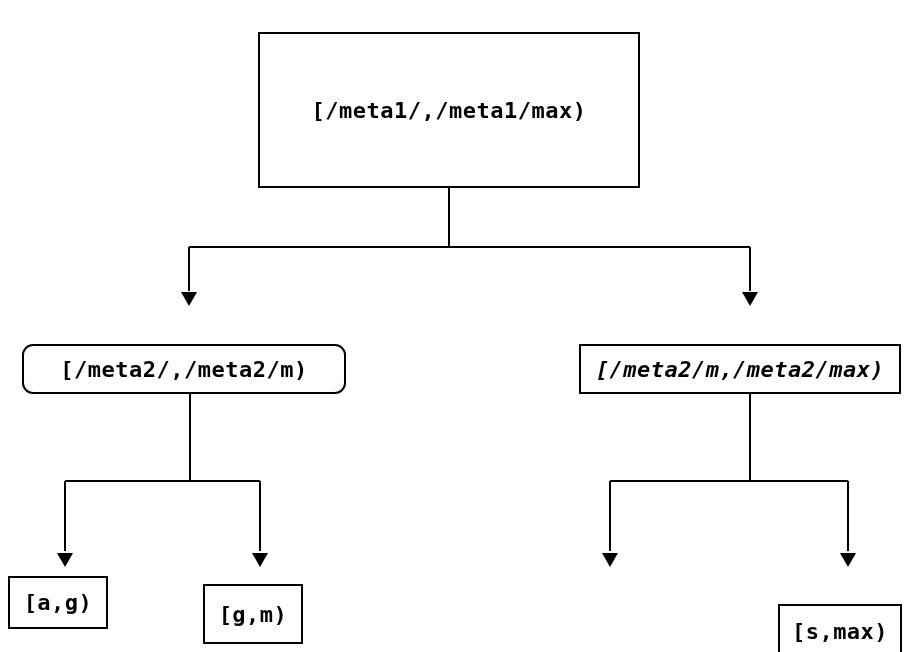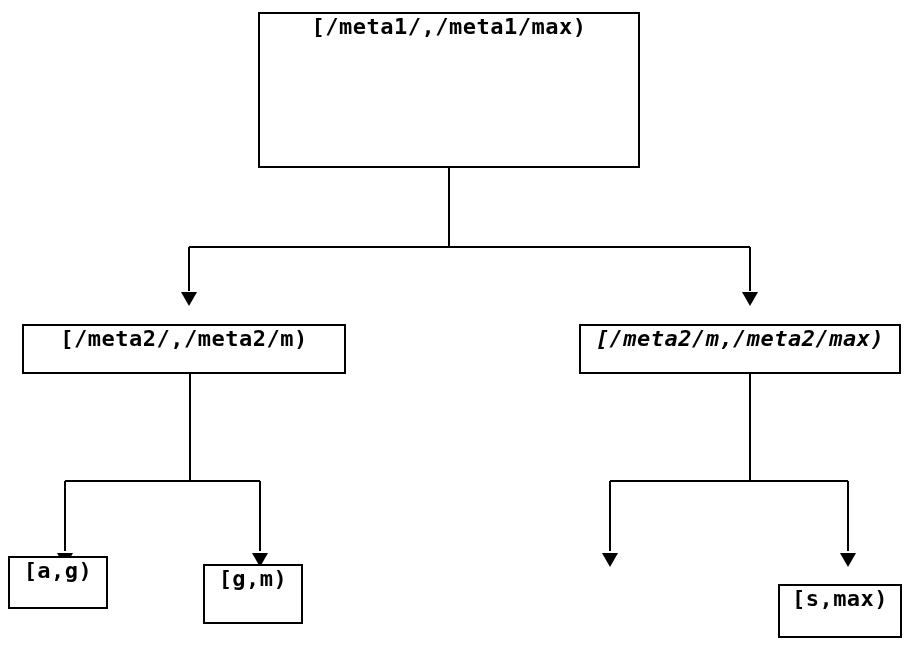--- a/index.html
+++ b/index.html
@@ -21,30 +21,31 @@
     top: 0;
     width: 912px;
     height: 652px;
   }
   .node {
     position: absolute;
     box-sizing: border-box;
     border: 2px solid #000000;
     background: #ffffff;
     display: flex;
-    align-items: flex-start;
+    align-items: center;
     justify-content: center;
     font-size: 22px;
     font-weight: bold;
     color: #000000;
     white-space: nowrap;
     letter-spacing: 0.5px;
+    margin-top: 20px;
   }
   .node-root   { left: 258px; top: 12px;  width: 382px; height: 156px; }
-  .node-l2a    { left: 22px;  top: 324px; width: 324px; height: 50px;  }
+  .node-l2a    { left: 22px;  top: 324px; width: 324px; height: 50px; border-radius: 11px;  }
   .node-l2b    { left: 579px; top: 324px; width: 322px; height: 50px; font-style: italic;  }
   .node-leaf1  { left: 8px;   top: 556px; width: 100px; height: 53px;  }
   .node-leaf2  { left: 203px; top: 564px; width: 100px; height: 60px;  }
   .node-leaf3  { left: 554px; top: 584px; width: 101px; height: 53px;  }
   .node-leaf4  { left: 778px; top: 584px; width: 124px; height: 54px;  }
   .edge-path {
     fill: none;
     stroke: #000000;
     stroke-width: 2;
   }

